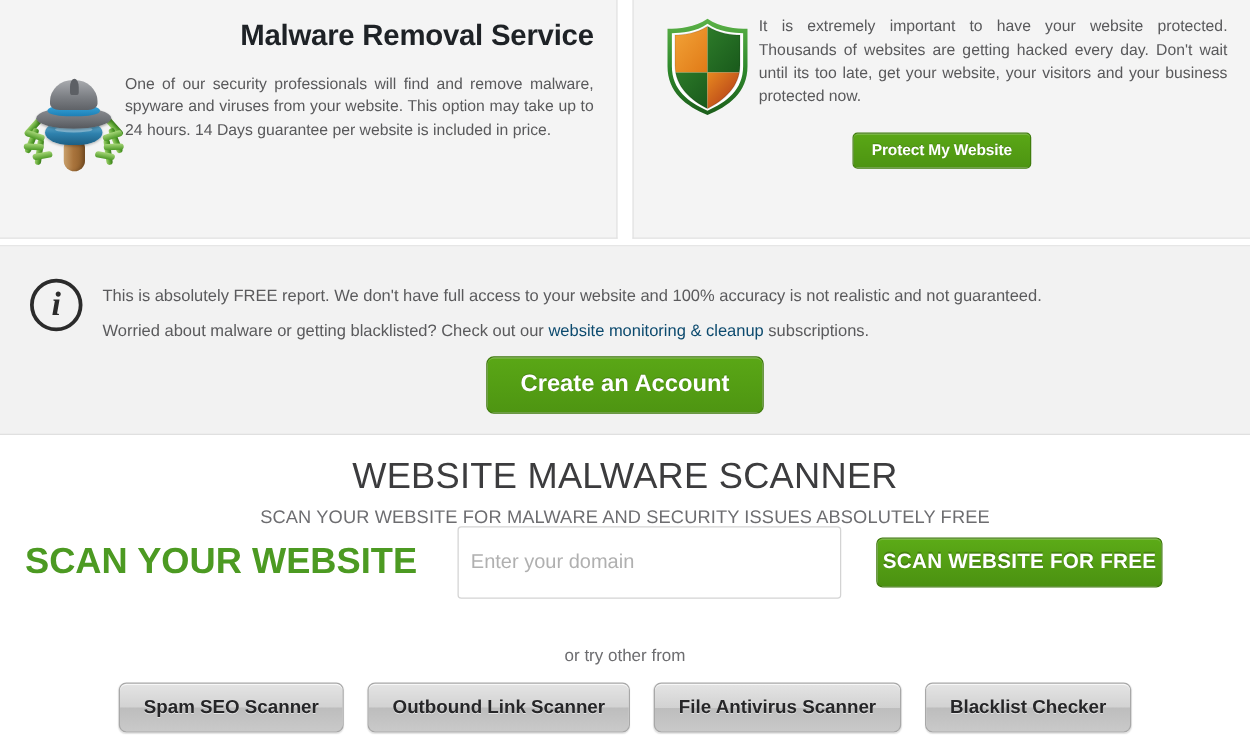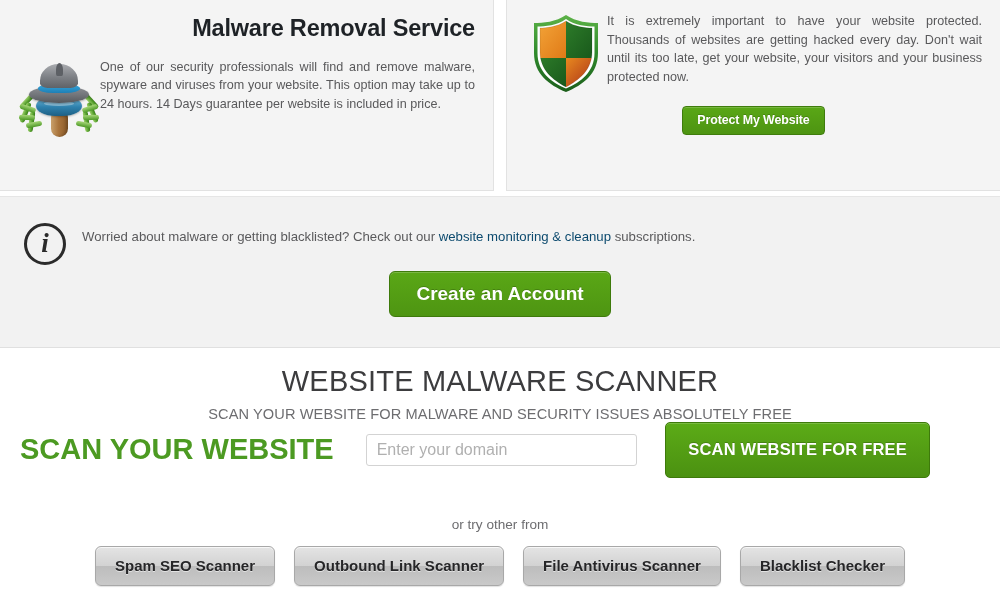--- a/index.html
+++ b/index.html
@@ -238,41 +238,41 @@
     font-size: 29px;
     font-weight: bold;
     color: #4c9a22;
     white-space: nowrap;
     margin-left: 20px;
     margin-right: 32px;
     line-height: 1;
   }
   .scan-input {
     width: 354px;
-    height: 32px;
+    height: 58px;
     border: 1px solid #d3d3d3;
     border-radius: 3px;
     background: #fff;
     font-size: 16px;
     color: #555;
     padding: 0 10px;
     font-family: "Liberation Sans", sans-serif;
     outline: none;
   }
   .scan-input::placeholder { color: #b0b0b0; }
   .btn-scan {
     margin-left: 28px;
     background: linear-gradient(to bottom, #5cab17 0%, #4b9111 100%);
     border: 1px solid #3e7a0b;
     border-radius: 5px;
     color: #fff;
     font-size: 16.5px;
     font-weight: bold;
-    height: 56px;
-    padding: 0 22px;
+    height: 40px;
+    padding: 0 4px;
     cursor: pointer;
     white-space: nowrap;
     text-shadow: 0 -1px 0 rgba(0,0,0,.2);
     box-shadow: inset 0 1px 0 rgba(255,255,255,.18);
     letter-spacing: 0.2px;
   }
 
   .other-tools-label {
     text-align: center;
     font-size: 13.6px;
@@ -377,20 +377,21 @@
     </div>
   </div>
 </div>
 
 <div class="notice">
   <div class="notice-inner">
     <div class="info-icon">
       <span>i</span>
     </div>
     <div class="notice-lines">
+      <div class="notice-line">This is absolutely FREE report. We don't have full access to your website and 100% accuracy is not realistic and not guaranteed.</div>
       <div class="notice-line"><span>Worried about malware or getting blacklisted? Check out our </span><a class="notice-link" href="#">website monitoring &amp; cleanup</a><span> subscriptions.</span></div>
     </div>
   </div>
   <div class="notice-btn-row">
     <button class="btn-green-lg">Create an Account</button>
   </div>
 </div>
 
 <div class="scanner">
   <h1 class="scanner-title">WEBSITE MALWARE SCANNER</h1>

